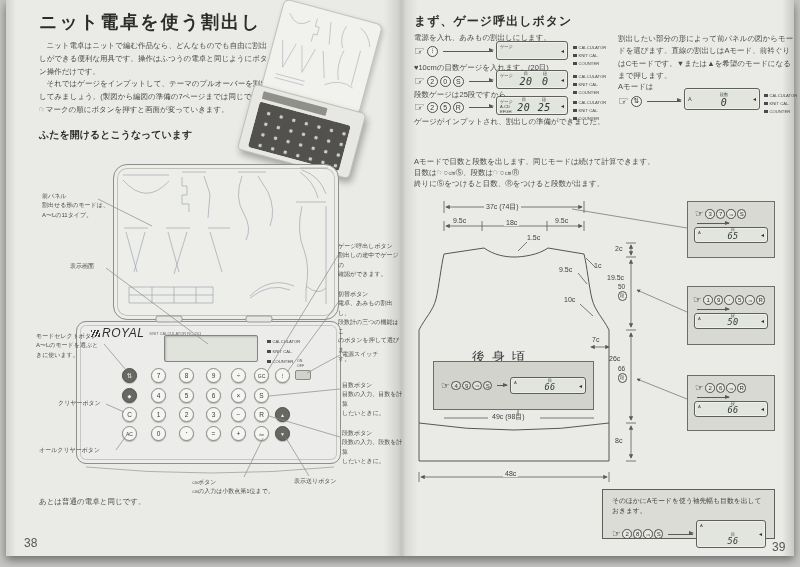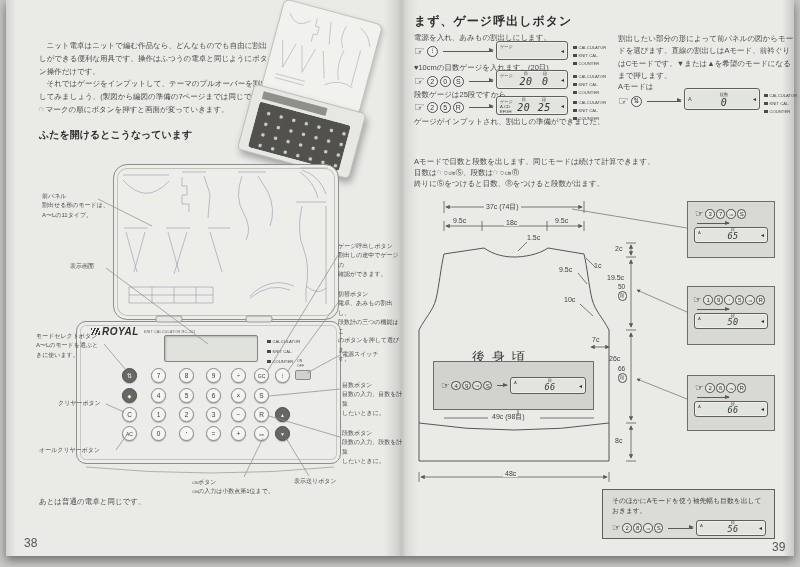--- a/index.html
+++ b/index.html
@@ -69,20 +69,21 @@
   .logo-stripes{display:inline-block;width:9px;height:7px;margin-right:2px;
       background:repeating-linear-gradient(115deg,#3a3a38 0 1.5px,transparent 1.5px 3px)}
   .dispwin{position:absolute;background:#e0e3db;border:1px solid #85857f;box-shadow:inset 1px 1px 2px rgba(0,0,0,.2)}
 </style>
 </head>
 <body>
 
 <div id="canvas">
  <div id="spread">
 
+  <div class="abs h1" style="left:33px;top:10px">ニット電卓を使う割出し</div>
   <div class="abs body-txt" style="left:33px;top:40px;width:230px">
     <p>ニット電卓はニットで編む作品なら、どんなものでも自由に割出しができる便利な用具です。操作はふつうの電卓と同じようにボタン操作だけです。</p>
     <p>それではゲージをインプットして、テーマのプルオーバーを割出してみましょう。(製図から編図の準備の7ページまでは同じです。)☞マークの順にボタンを押すと画面が変っていきます。</p>
   </div>
   <div class="abs h3" style="left:33px;top:128px">ふたを開けるとこうなっています</div>
 
   <div class="abs" style="left:252px;top:0;width:142px;height:170px">
     <div class="abs" style="left:20px;top:8px;width:104px;height:150px;transform:rotate(15deg);transform-origin:40px 20px">
       <div class="abs" style="left:0;top:0;width:100px;height:92px;background:#f1f1ee;border:1px solid #c2c2be;border-radius:6px;box-shadow:2px 2px 5px rgba(0,0,0,.2)">
         <svg width="100" height="92">
@@ -100,21 +101,21 @@
       </div>
     </div>
   </div>
 
   <div class="abs" id="lid"></div>
 
   <div class="abs cbody"></div>
 
   <div class="abs" style="left:85px;top:326px;display:flex;align-items:center">
     <span class="logo-stripes"></span>
-    <span style="font-size:10px;font-weight:bold;font-style:italic;color:#2f2f2d;letter-spacing:.5px">ROYAL</span>
+    <span style="font-size:12px;font-weight:normal;font-style:italic;color:#2f2f2d;letter-spacing:.5px">ROYAL</span>
     <span style="font-size:4px;color:#6a6a66;margin-left:5px">KNIT CALCULATOR RC-201</span>
   </div>
   <div class="abs dispwin" style="left:158px;top:335px;width:92px;height:25px;border-radius:2px"></div>
   <div class="abs legend" style="left:261px;top:336px">
     <span class="lrow" style="margin:2.5px 0">
           <i></i>
           <u>CALCULATOR</u>
         </span>
     <span class="lrow" style="margin:2.5px 0">
           <i></i>
@@ -507,21 +508,21 @@
 
   <div class="gbox" style="left:596px;top:489px;width:173px;height:50px;background:#dcdcd7;border-color:#5e5e5a">
     <div style="margin:6px 7px 0 9px;font-size:6.8px;color:#3e3e3c">そのほかにAモードを使う袖先幅も目数を出しておきます。</div>
     <div class="bk" style="margin:4px 8px 0 9px">
       <span class="hand" style="font-size:10px">☞</span>
       <span class="ck s">2</span>
       <span class="ck s">8</span>
       <span class="ck s cm">㎝</span>
       <span class="ck s">S</span>
       <span class="arr"></span>
-      <div class="lcd rel mini" style="width:70px;height:16px;flex:none">
+      <div class="lcd rel mini" style="width:70px;height:28px;flex:none">
         <span class="lcorn" style="white-space: pre-line;">A</span>
         <span class="cell">
               <i class="lh">目</i>
               <b class="lv">56</b>
             </span>
         <span class="lcur">◄</span>
       </div>
     </div>
   </div>
 

